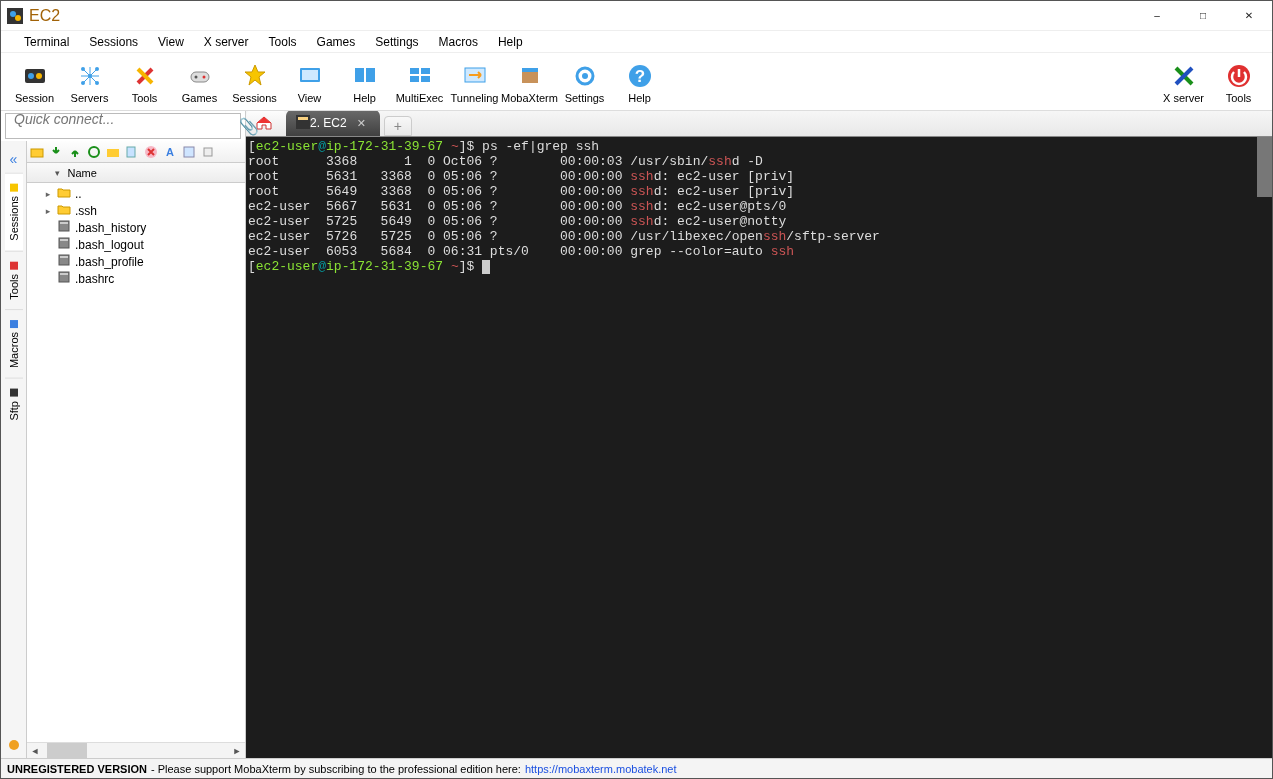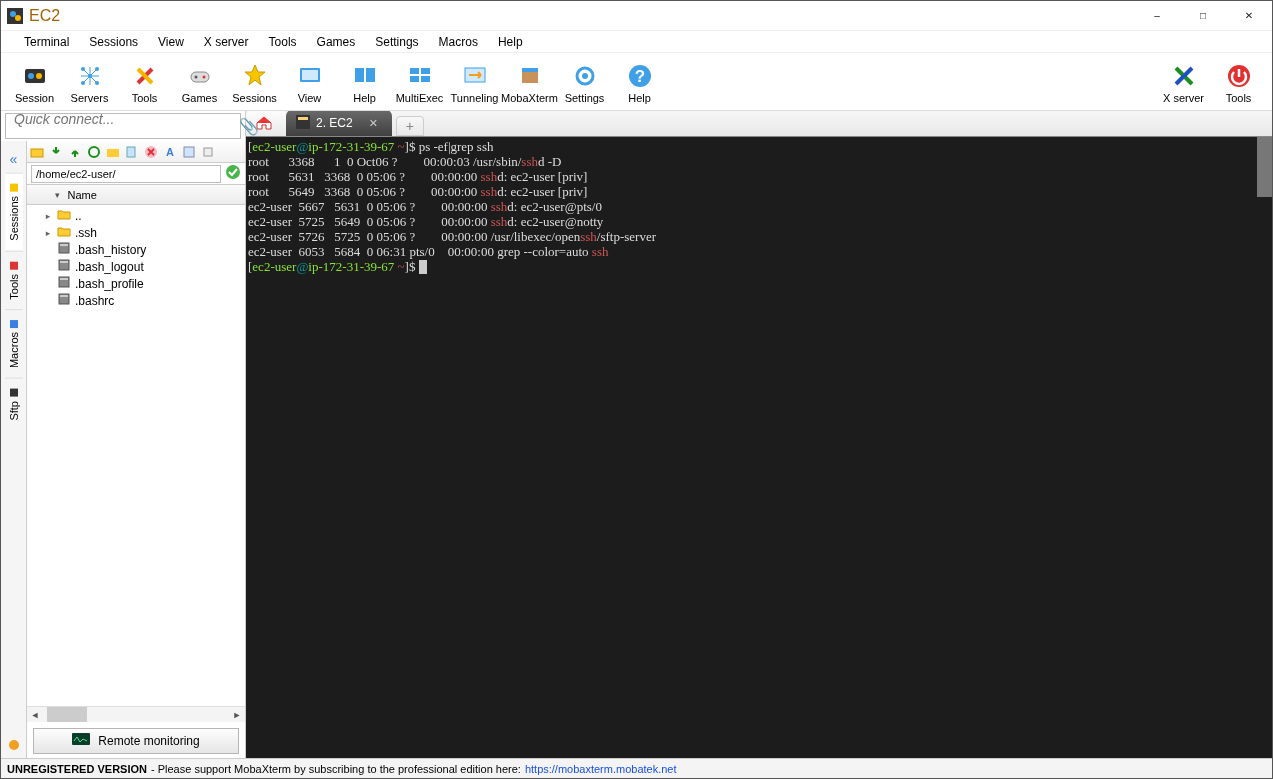--- a/index.html
+++ b/index.html
@@ -189,38 +189,38 @@
 .tabbar {
   height:26px;
   display:flex;
   align-items:flex-end;
   background:linear-gradient(#f6f6f6,#e8e8e8);
   border-bottom:1px solid #888;
   padding-left:0;
 }
 .tab {
   height:26px;padding:0 14px 0 10px;
-  display:flex;align-items:center;gap:6px;
+  display:flex;align-items:center;
   font-size:12px;
   border-radius:6px 6px 0 0;
 }
 .tab.home {
   width:40px;justify-content:center;background:linear-gradient(#fefefe,#e9e9e9);
 }
 .tab.active {
   background:linear-gradient(#6a6a6a,#404040);
   color:#fff;
 }
 .tab .close {margin-left:10px;color:#ccc;font-size:11px;}
 .tabadd {width:28px;height:20px;display:flex;align-items:center;justify-content:center;
   background:linear-gradient(#f8f8f8,#e8e8e8);border:1px solid #ccc;border-radius:4px 4px 0 0;margin-left:4px;
   color:#888;font-size:14px;}
 .terminal {
   flex:1;background:#1c1c1c;color:#ddd;
-  font-family:Liberation Serif, serif;
+  font-family:Liberation Mono, monospace;
   font-size:13px;line-height:15px;
   padding:2px 2px;
   white-space:pre;
   overflow:auto;
   position:relative;
 }
 .term-scrollbar{
   position:absolute;right:0;top:0;width:15px;height:100%;
 }
 .term-scrollbar .thumb{width:100%;height:60px;background:#777;}
@@ -481,27 +481,20 @@
               <svg width="14" height="14">
                 <rect x="2" y="2" width="10" height="10" fill="#cfe5ff" stroke="#88a"></rect>
               </svg>
             </span>
           <span class="ftool">
               <svg width="14" height="14">
                 <rect x="3" y="3" width="8" height="8" fill="#eee" stroke="#999"></rect>
               </svg>
             </span>
         </div>
-        <div class="fpath">
-          <input type="text" value="/home/ec2-user/" style="">
-          <span style="margin-left:4px;"><svg width="16" height="16">
-                <circle cx="8" cy="8" r="7" fill="#4ab54a"></circle>
-                <path d="M4 8l3 3 5-6" stroke="#fff" stroke-width="2" fill="none"></path>
-              </svg></span>
-        </div>
         <div class="fhead">
           <span style="margin-left:-18px;margin-right:8px;color:#555;font-size:9px;">▾</span>
           <span>Name</span>
         </div>
         <div class="ftree" id="ftree">
             <div class="frow">
               <span class="exp">▸</span>
               <span><svg class="ficon" width="14" height="12">
                   <path d="M1 3h4l1 1h7v7H1z" fill="#ffcc33" stroke="#cc9900"></path>
                 </svg></span>
@@ -541,27 +534,20 @@
                   <rect x="3" y="2" width="8" height="2" fill="#ccc"></rect>
                 </svg></span>
               <span>.bashrc</span>
             </div>
           </div>
         <div class="fbox-scroll">
           <span class="arrow">◄</span>
             <span class="thumb"></span>
             <span class="spacer"></span>
             <span class="arrow">►</span>
-        </div>
-        <div class="remote-btn">
-          <span><svg width="18" height="14">
-                <rect width="18" height="12" rx="1" fill="#0a3d2a"></rect>
-                <path d="M2 8l3-4 3 5 3-3 4 2" stroke="#4fe090" fill="none"></path>
-              </svg></span>
-          <span>Remote monitoring</span>
         </div>
       </div>
     </div>
   </div>
 
   <div class="termpanel">
     <div class="tabbar">
       <div class="tab home">
         <span><svg width="18" height="16">
               <path d="M2 9l7-6 7 6v6h-5v-4h-4v4H2z" fill="#fff" stroke="#c33"></path>

